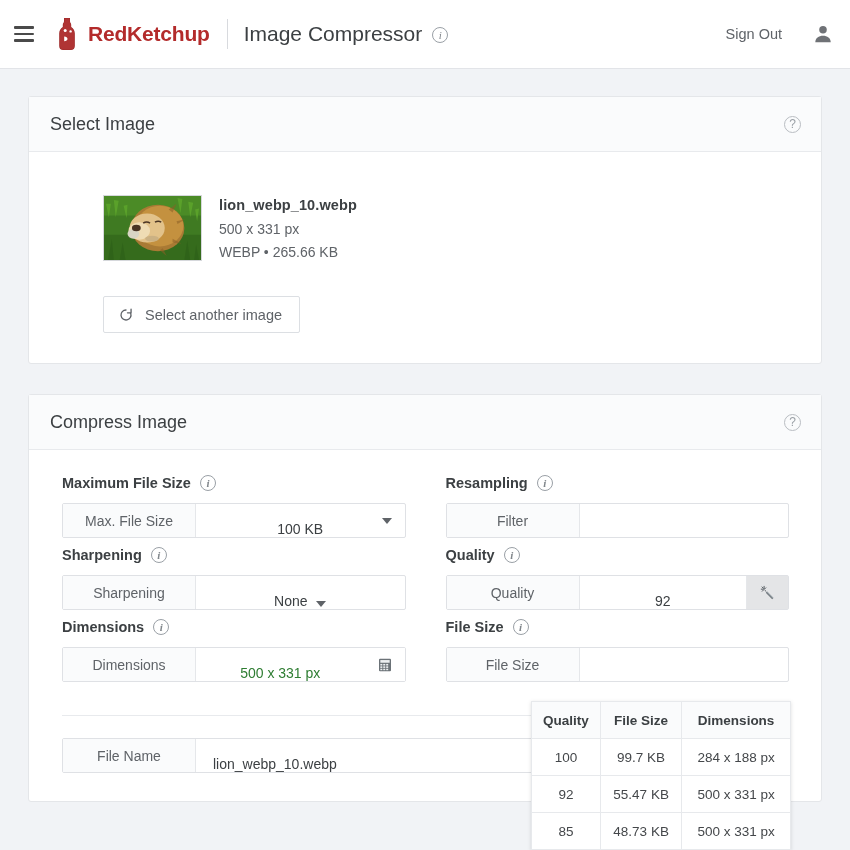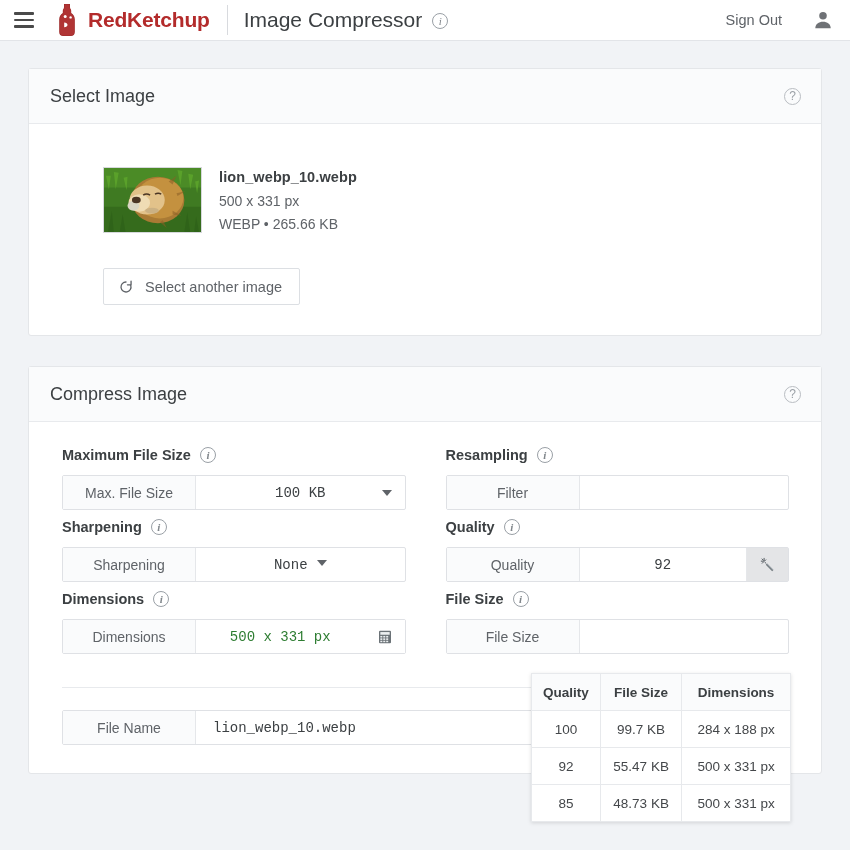--- a/index.html
+++ b/index.html
@@ -5,21 +5,21 @@
   * { box-sizing: border-box; margin: 0; padding: 0; }
   html, body {
     width: 850px; height: 850px;
     background: #f1f3f6;
     font-family: "Liberation Sans", sans-serif;
     overflow: hidden;
   }
 
   
   .appbar {
-    height: 41px;
+    height: 69px;
     background: #ffffff;
     border-bottom: 1px solid #e2e4e8;
     display: flex;
     align-items: center;
     padding: 0 16px 0 14px;
     position: relative;
     z-index: 40;
   }
   .hamburger {
     width: 26px; height: 26px;
@@ -121,22 +121,22 @@
     display: flex; height: 35px;
     border: 1px solid #dfe1e5; border-radius: 2px; background: #fff;
   }
   .ctrl-label {
     width: 133px; flex: none;
     background: #fafbfc; border-right: 1px solid #e5e7ea;
     display: flex; align-items: center; justify-content: center;
     font-size: 14px; color: #5f6368;
   }
   .ctrl-value {
-    flex: 1; display: flex; align-items: center; justify-content: center;
-    font-size: 14px; color: #3c4043; position: relative; cursor: pointer; font-family: Liberation Mono, monospace;
+    flex: 1; display: flex; align-items: flex-end; justify-content: center;
+    font-size: 14px; color: #3c4043; position: relative; cursor: pointer;
   }
   .ctrl-value.green { color: #2e7d32; }
   .caret-right {
     position: absolute; right: 13px; top: 50%; transform: translateY(-50%);
     width: 0; height: 0;
     border-left: 5px solid transparent; border-right: 5px solid transparent;
     border-top: 6px solid #5f6368;
   }
   .caret-inline {
     display: inline-block; margin-left: 9px; position: relative; top: -2px;

